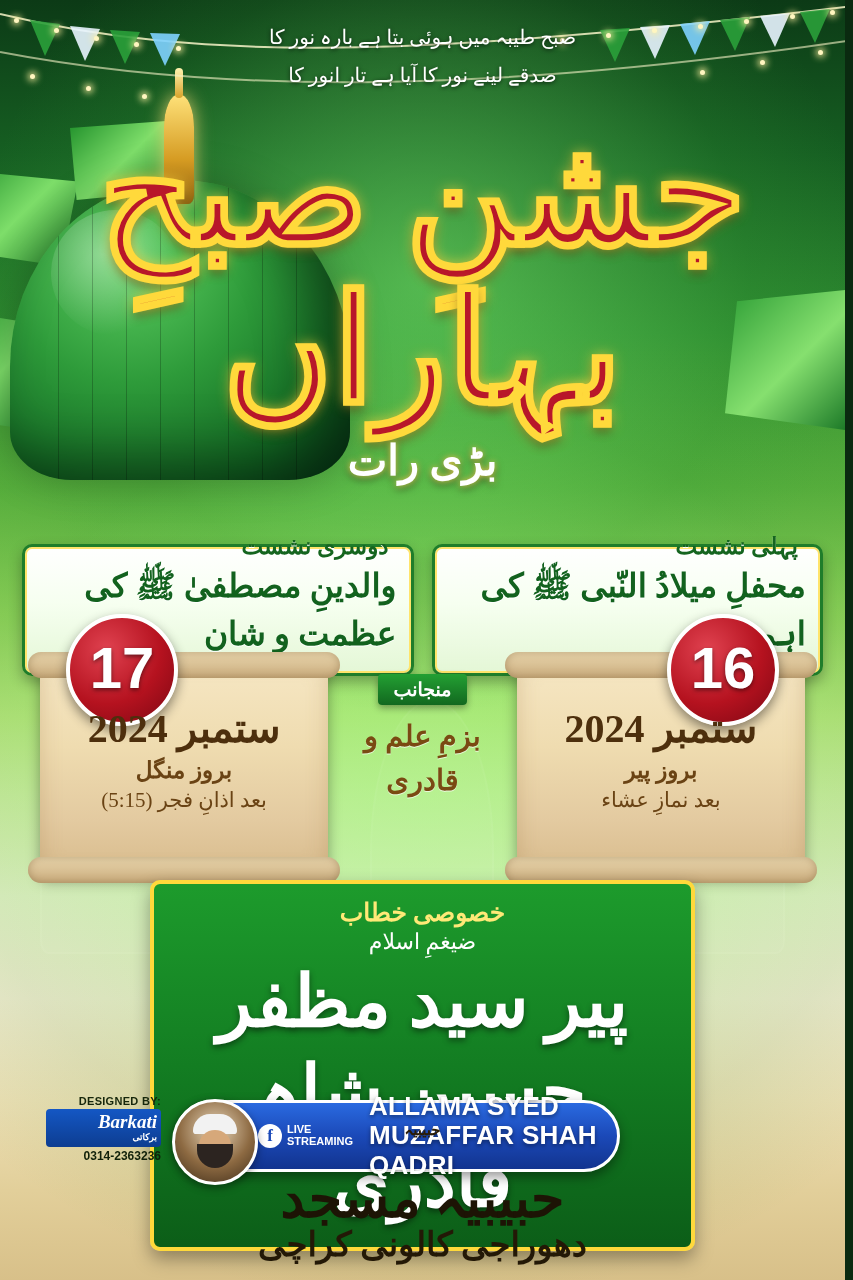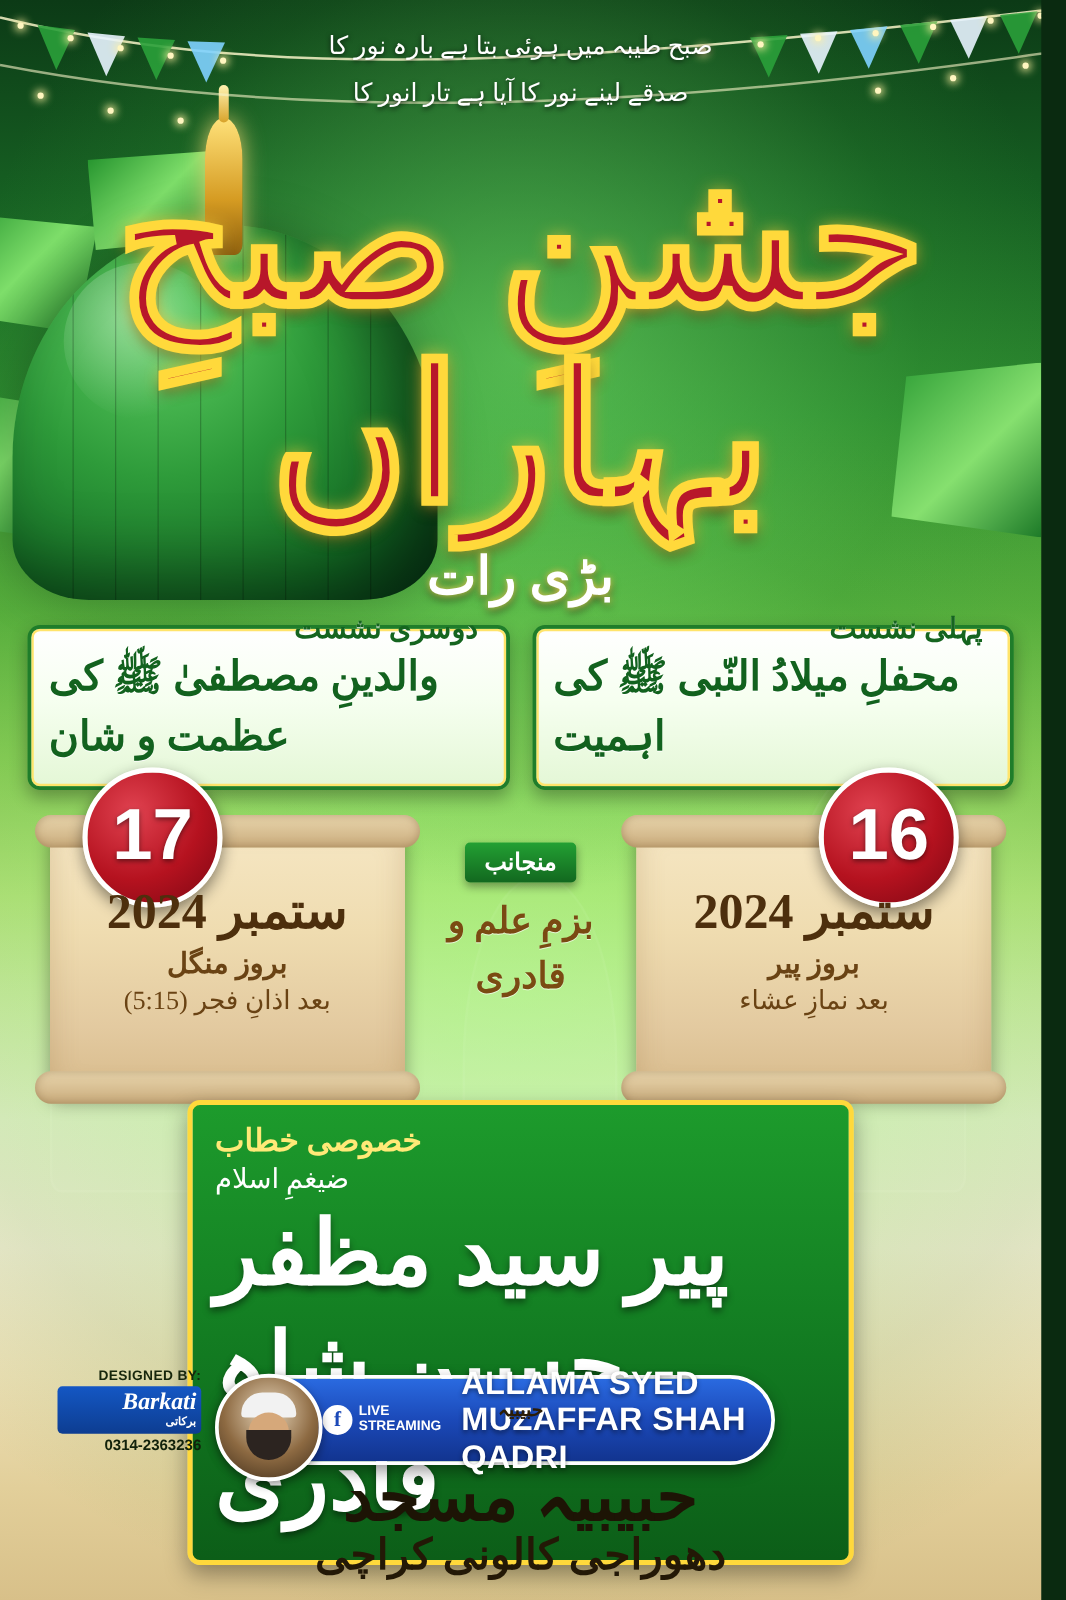--- a/index.html
+++ b/index.html
@@ -12,20 +12,21 @@
   }
   .poster {
     position: relative;
     width: 833px;
     height: 1280px;
     overflow: hidden;
     background:
       radial-gradient(ellipse 70% 45% at 50% 22%, rgba(120,230,110,0.55) 0%, rgba(60,170,60,0.15) 55%, rgba(0,0,0,0) 75%),
       radial-gradient(ellipse 90% 50% at 50% 62%, rgba(150,245,120,0.45) 0%, rgba(40,140,50,0.10) 60%, rgba(0,0,0,0) 80%),
       linear-gradient(180deg, #0c3a16 0%, #165f22 12%, #2e8c30 26%, #57ae3c 38%, #8ed158 48%, #b9e77c 56%, #cfeea0 62%, #e7f3c8 70%, #f2ecd0 78%, #ecdfb4 86%, #e2cf9a 93%, #d8c089 100%);
+    padding-left: 12px;
   }
 
   
   .bg-mosque {
     position: absolute;
     left: 0; top: 0; right: 0; bottom: 0;
     opacity: 0.28;
     pointer-events: none;
   }
   .bg-mosque .arch {
@@ -198,21 +199,22 @@
   }
   .session {
     position: relative;
     width: 385px;
     padding: 16px 14px 14px;
     border-radius: 10px;
     background: linear-gradient(180deg, #ffffff 0%, #f6fff0 45%, #e4f7d6 100%);
     border: 3px solid #1f7d2a;
     box-shadow: 0 6px 14px rgba(0,0,0,0.30), inset 0 0 0 2px #ffe46b;
     direction: rtl;
-    text-align: left;
+    text-align: right;
+    margin-top: 44px;
   }
   .session-label {
     position: absolute;
     top: -14px;
     right: 22px;
     font-family: "Liberation Serif", serif;
     font-size: 23px;
     font-weight: bold;
     color: #15651f;
     text-shadow: 0 1px 0 #fff;
@@ -335,21 +337,21 @@
     position: absolute;
     top: 880px;
     left: 150px;
     right: 150px;
     padding: 14px 18px 20px;
     border-radius: 10px;
     background: linear-gradient(180deg, #1d9b2c 0%, #127a21 55%, #0c5e18 100%);
     border: 4px solid #ffd93b;
     box-shadow: 0 8px 18px rgba(0,0,0,0.35);
     direction: rtl;
-    text-align: left;
+    text-align: center;
   }
   .sp-top {
     font-family: "Liberation Serif", serif;
     font-size: 25px;
     font-weight: bold;
     color: #ffe977;
     margin-bottom: 2px;
   }
   .sp-title {
     font-family: "Liberation Serif", serif;

